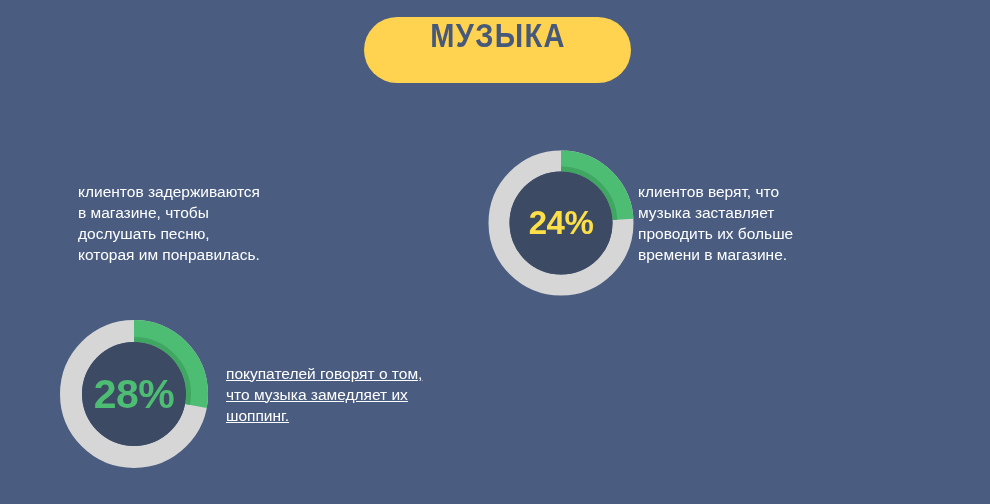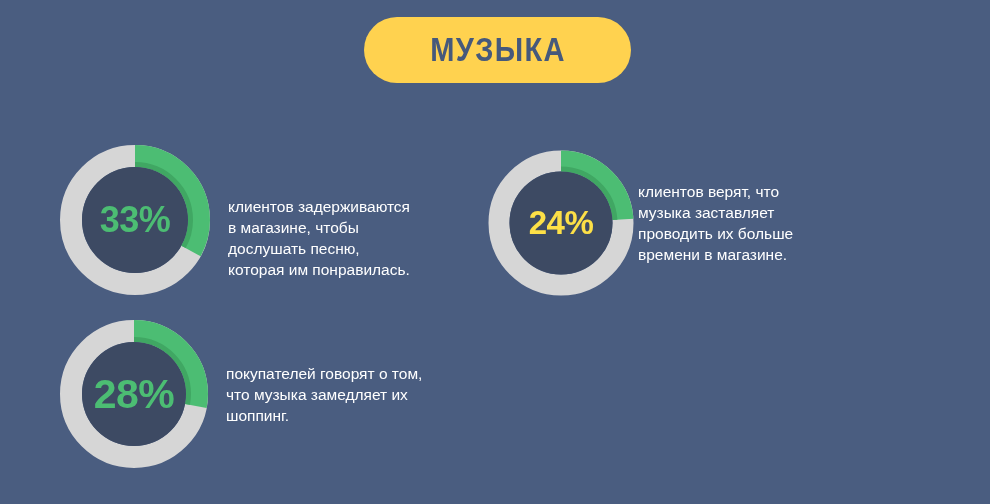--- a/index.html
+++ b/index.html
@@ -18,21 +18,21 @@
   
   .title-pill {
     position: absolute;
     left: 364px;
     top: 17px;
     width: 267px;
     height: 66px;
     background: #ffd24f;
     border-radius: 33px;
     display: flex;
-    align-items: center;
+    align-items: flex-start;
     justify-content: center;
   }
   .title-pill .title-text {
     color: #46597b;
     font-size: 33px;
     font-weight: bold;
     letter-spacing: 1.5px;
     transform: scaleX(0.88);
     font-family: "Liberation Sans", "DejaVu Sans", sans-serif;
   }
@@ -78,29 +78,20 @@
   #stat-2 .stat-text { margin-left: 18px; }
 </style>
 </head>
 <body style="background: rgb(74, 93, 128);">
 
 <div class="title-pill" style="background: rgb(255, 210, 79);">
   <span class="title-text" style="color: rgb(70, 89, 123);">МУЗЫКА</span>
 </div>
 
 <div class="stat" id="stat-0">
-  <div class="donut-wrap">
-    <svg class="donut-svg" width="150" height="150" viewBox="0 0 150 150">
-      <circle cx="75" cy="75" r="64" fill="none" stroke="#d6d6d6" stroke-width="22"></circle>
-      <circle class="arc" cx="75" cy="75" r="64" fill="none" stroke="#4cbd73" stroke-width="22" transform="rotate(-90 75 75)" stroke-dasharray="132.70087368763288 269.4229859718606" stroke-dashoffset="0"></circle>
-      <circle class="arc-shadow" cx="75" cy="75" r="55.5" fill="none" stroke="#40a763" stroke-width="5" transform="rotate(-90 75 75)" stroke-dasharray="115.07653890099414 233.6402456474729" stroke-dashoffset="0"></circle>
-      <circle cx="75" cy="75" r="53" fill="#3d4a63"></circle>
-    </svg>
-    <div class="donut-label" style="font-size: 36px; color: rgb(76, 189, 115);">33%</div>
-  </div>
   <div class="stat-text" style="color: rgb(255, 255, 255);">клиентов задерживаются
 в магазине, чтобы
 дослушать песню,
 которая им понравилась.</div>
 </div>
 
 <div class="stat" id="stat-1">
   <div class="donut-wrap">
     <svg class="donut-svg" width="146" height="146" viewBox="0 0 146 146">
       <circle cx="73" cy="73" r="62" fill="none" stroke="#d6d6d6" stroke-width="21"></circle>
@@ -119,16 +110,16 @@
 <div class="stat" id="stat-2">
   <div class="donut-wrap">
     <svg class="donut-svg" width="148" height="148" viewBox="0 0 148 148">
       <circle cx="74" cy="74" r="63" fill="none" stroke="#d6d6d6" stroke-width="22"></circle>
       <circle class="arc" cx="74" cy="74" r="63" fill="none" stroke="#4cbd73" stroke-width="22" transform="rotate(-90 74 74)" stroke-dasharray="110.83538881864791 285.00528553366604" stroke-dashoffset="0"></circle>
       <circle class="arc-shadow" cx="74" cy="74" r="54.5" fill="none" stroke="#40a763" stroke-width="5" transform="rotate(-90 74 74)" stroke-dasharray="95.88140778756049 246.55219145372695" stroke-dashoffset="0"></circle>
       <circle cx="74" cy="74" r="52" fill="#3d4a63"></circle>
     </svg>
     <div class="donut-label" style="font-size: 41px; color: rgb(76, 189, 115);">28%</div>
   </div>
-  <div class="stat-text" style="color: rgb(255, 255, 255);">покупателей говорят о том,
+  <div class="stat-text" style="color: rgb(255, 255, 255); text-decoration: underline;">покупателей говорят о том,
 что музыка замедляет их
 шоппинг.</div>
 </div>
 
 </body></html>

